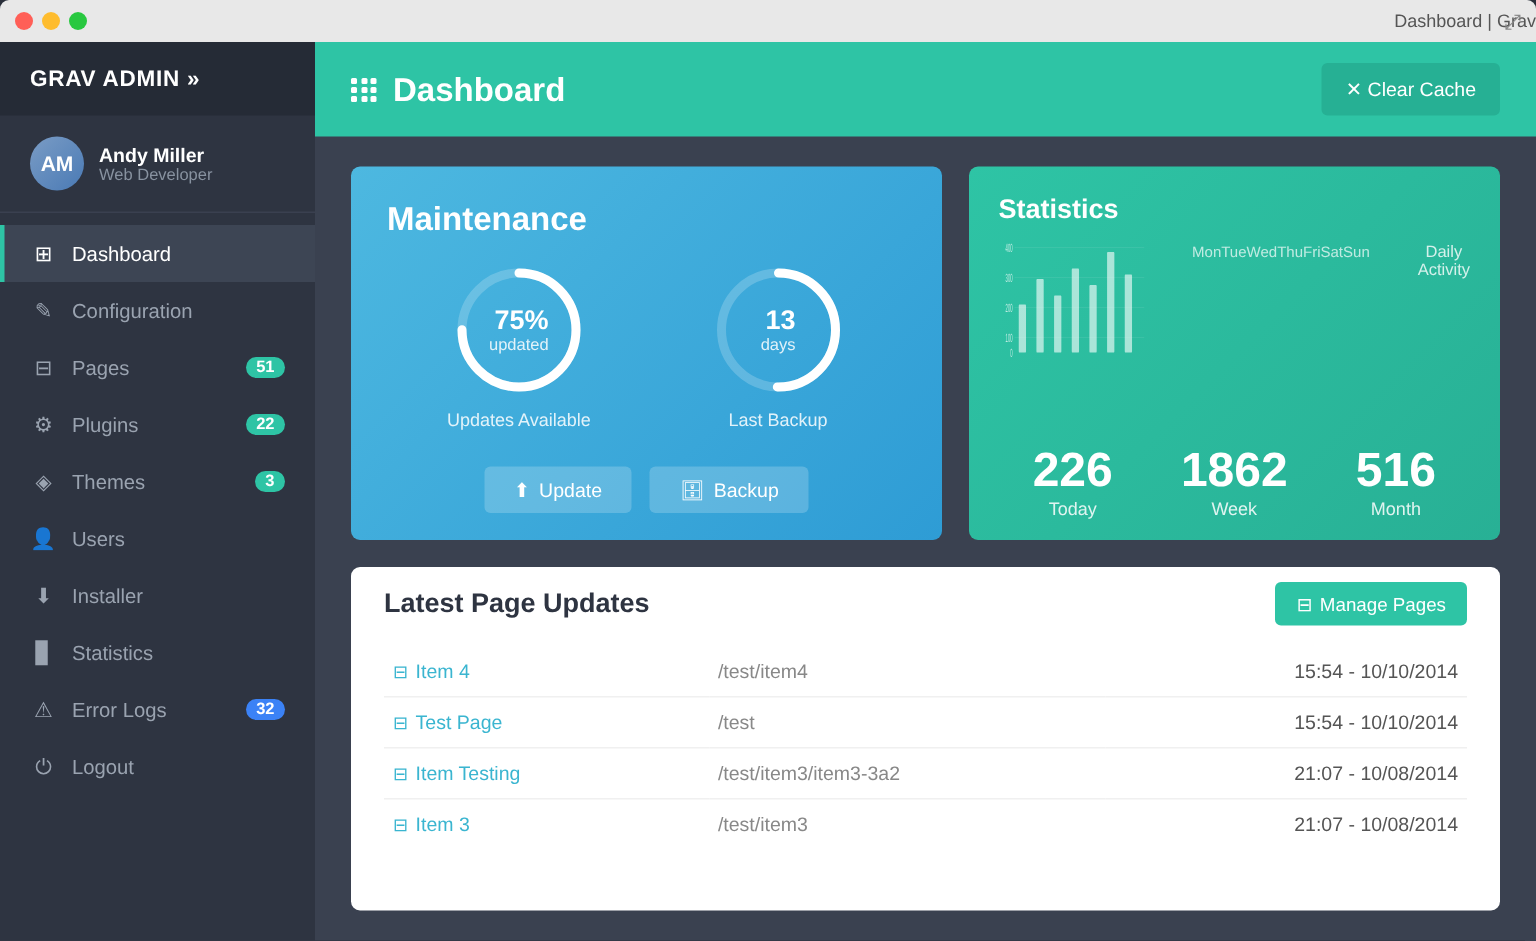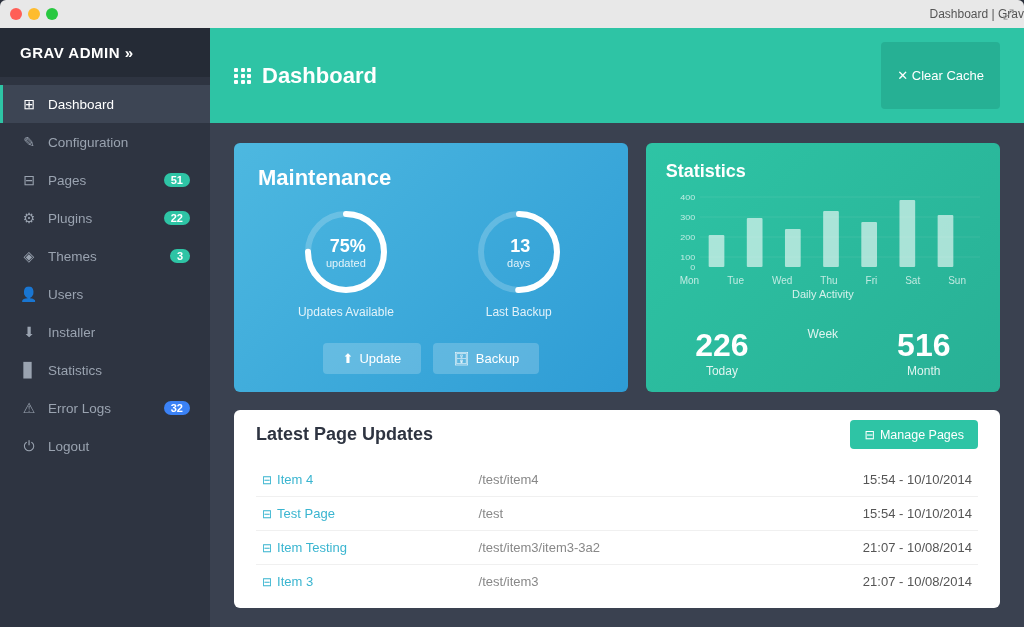--- a/index.html
+++ b/index.html
@@ -149,21 +149,21 @@
     }
     .grid-icon span {
       width: 4px; height: 4px;
       background: #fff;
       border-radius: 1px;
     }
     .clear-cache-btn {
       background: #26b094;
       border: none;
       color: #fff;
-      padding: 26px 16px;
+      padding: 10px 16px;
       border-radius: 4px;
       font-size: 13px;
       cursor: pointer;
       display: flex;
       align-items: center;
       gap: 6px;
     }
     
     .content {
       flex: 1;
@@ -260,33 +260,33 @@
     }
     .stats-title {
       color: #fff;
       font-size: 18px;
       font-weight: 600;
       margin-bottom: 10px;
     }
     .chart-area {
       flex: 1;
       display: flex;
-      flex-direction: column;
+      flex-direction: row;
+      gap: 32px;
     }
     .chart-svg {
       width: 100%;
       height: 80px;
     }
     .chart-x-labels {
       display: flex;
       justify-content: space-around;
       color: rgba(255,255,255,0.7);
       font-size: 10px;
       margin-top: 3px;
-      align-items: flex-end;
     }
     .chart-subtitle {
       color: rgba(255,255,255,0.8);
       font-size: 11px;
       text-align: center;
       margin-top: 2px;
     }
     .stats-numbers {
       display: flex;
       justify-content: space-around;
@@ -357,20 +357,27 @@
     <div class="titlebar-btn btn-max"></div>
   </div>
   <span class="titlebar-title">Dashboard | Grav</span>
   <span class="titlebar-expand">⤢</span>
 </div>
 
 <div class="app">
 
   <div class="sidebar">
     <div class="sidebar-logo">GRAV ADMIN »</div>
+    <div class="sidebar-user">
+      <div class="avatar">AM</div>
+      <div class="user-info">
+        <span class="user-name">Andy Miller</span>
+        <span class="user-role">Web Developer</span>
+      </div>
+    </div>
     <nav class="sidebar-nav">
 
     <div class="nav-item active">
     <span class="nav-icon">⊞</span>
     <span>Dashboard</span>
 
   </div>
         <div class="nav-item">
     <span class="nav-icon">✎</span>
     <span>Configuration</span>
@@ -526,20 +533,21 @@
               <span>Sun</span>
             </div>
             <div class="chart-subtitle">Daily Activity</div>
           </div>
           <div class="stats-numbers">
             <div class="stat-num">
               <div class="stat-value">226</div>
               <div class="stat-label">Today</div>
             </div>
             <div class="stat-num">
+              <div class="stat-value">1862</div>
               <div class="stat-label">Week</div>
             </div>
             <div class="stat-num">
               <div class="stat-value">516</div>
               <div class="stat-label">Month</div>
             </div>
           </div>
         </div>
       </div>
 

